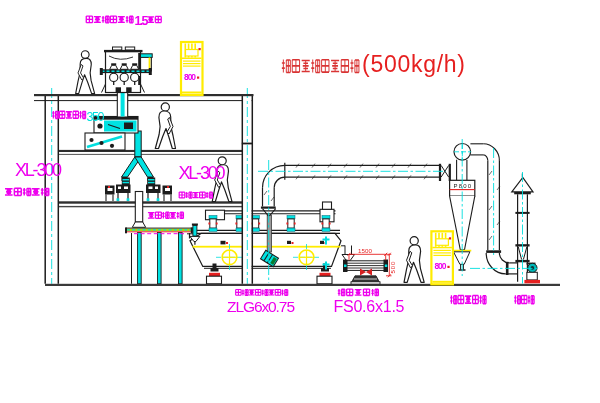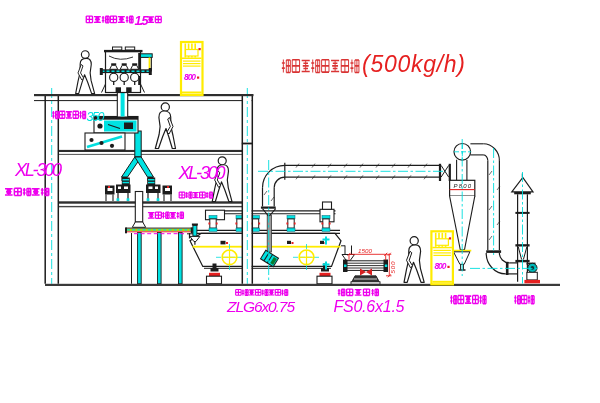--- a/index.html
+++ b/index.html
@@ -1,16 +1,16 @@
 <!DOCTYPE html>
 <html><head>
 <meta charset="utf-8">
 <style>
 html,body{margin:0;padding:0;background:#fff;}
-#c{position:relative;width:600px;height:403px;overflow:hidden;font-style:italic;}
+#c{position:relative;width:600px;height:403px;overflow:hidden;}
 text{font-family:"Liberation Sans",sans-serif;}
 </style>
 </head>
 <body>
 <div id="c">
 <svg width="600" height="403" viewBox="0 0 600 403">
 <defs>
   <g id="cj1">
           <path d="M1,0.8 H9 M1,9.2 H9 M1,0.8 V9.2 M9,0.8 V9.2 M1,5 H9 M5,0.8 V9.2" fill="none" stroke="currentColor"></path>
         </g>

